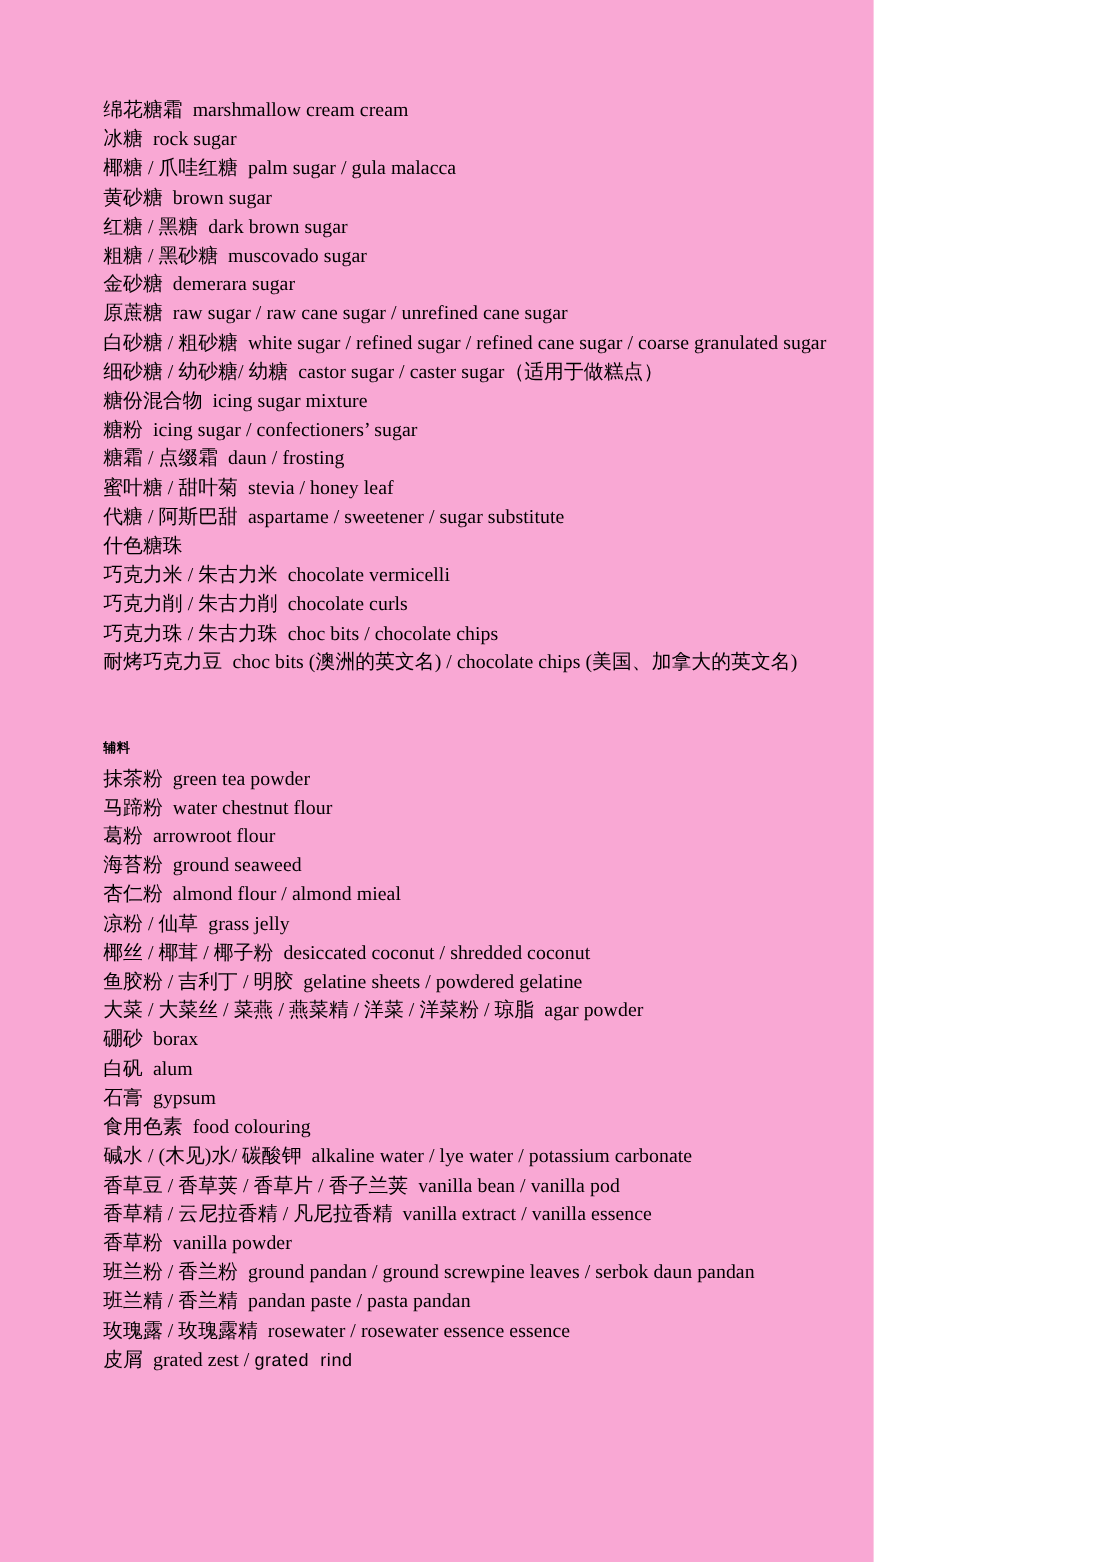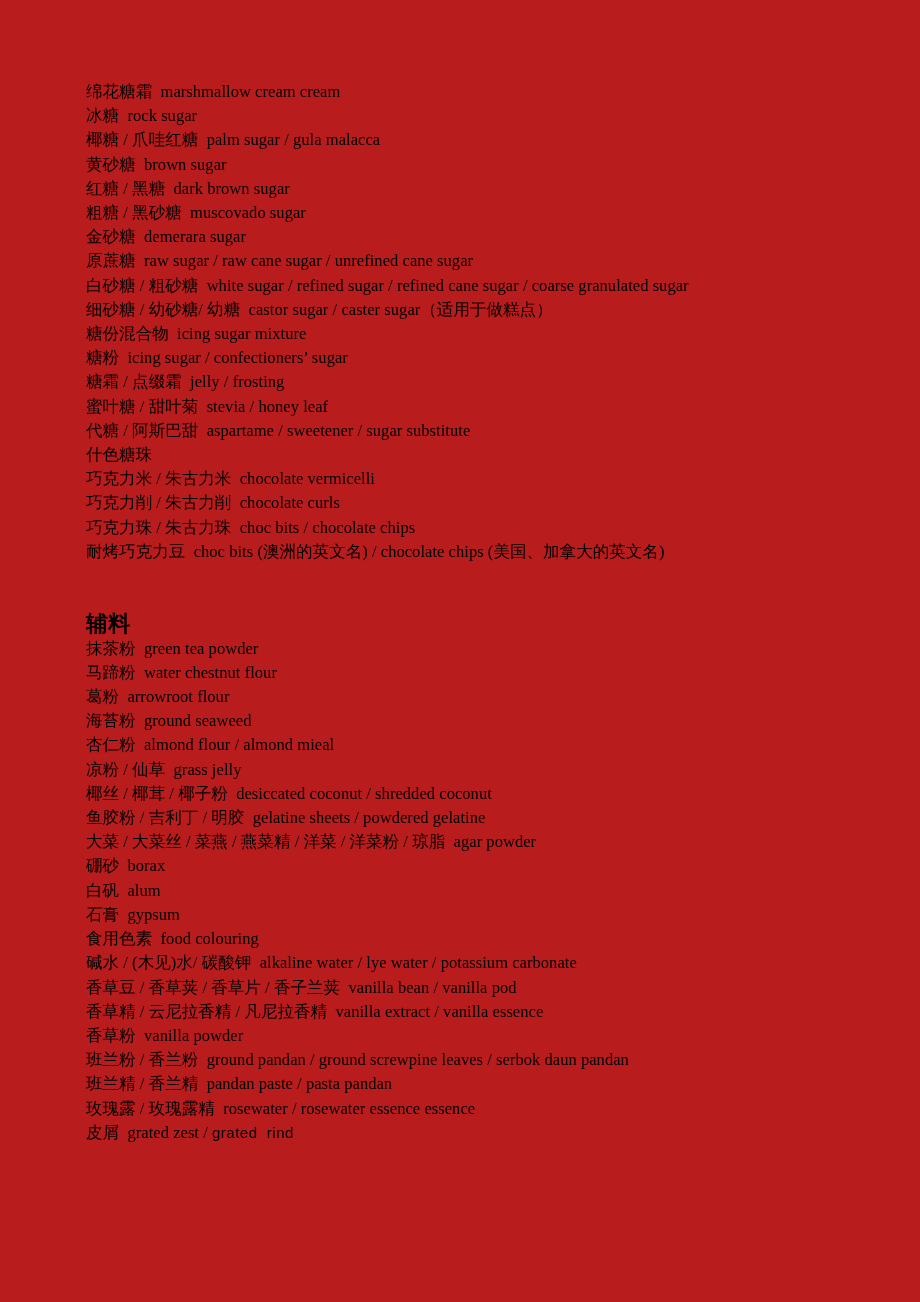--- a/index.html
+++ b/index.html
@@ -10,31 +10,31 @@
   }
   body {
     width: 920px;
     height: 1302px;
     overflow: hidden;
     font-family: "Liberation Serif", "DejaVu Serif", serif;
     color: #000000;
   }
   .page {
     position: relative;
-    width: 920px;
+    width: 728px;
     height: 1302px;
-    background: #b91c1c;
+    background: #f9a8d4;
     box-sizing: border-box;
     padding: 80px 0 0 86px;
   }
   .glossary-section {
     margin: 0;
   }
   .section-heading {
-    font-size: 22px;
+    font-size: 11px;
     font-weight: bold;
     line-height: 24.2px;
     letter-spacing: 0.2px;
     white-space: pre;
     margin: 0;
     font-family: Liberation Serif, serif;
   }
   .entry-line {
     font-size: 16.5px;
     line-height: 24.2px;
@@ -62,21 +62,21 @@
         <div class="entry-line"><span>椰糖 / 爪哇红糖  palm sugar / gula malacca</span></div>
         <div class="entry-line"><span>黄砂糖  brown sugar</span></div>
         <div class="entry-line"><span>红糖 / 黑糖  dark brown sugar</span></div>
         <div class="entry-line"><span>粗糖 / 黑砂糖  muscovado sugar</span></div>
         <div class="entry-line"><span>金砂糖  demerara sugar</span></div>
         <div class="entry-line"><span>原蔗糖  raw sugar / raw cane sugar / unrefined cane sugar</span></div>
         <div class="entry-line"><span>白砂糖 / 粗砂糖  white sugar / refined sugar / refined cane sugar / coarse granulated sugar</span></div>
         <div class="entry-line"><span>细砂糖 / 幼砂糖/ 幼糖  castor sugar / caster sugar（适用于做糕点）</span></div>
         <div class="entry-line"><span>糖份混合物  icing sugar mixture</span></div>
         <div class="entry-line"><span>糖粉  icing sugar / confectioners’ sugar</span></div>
-        <div class="entry-line"><span>糖霜 / 点缀霜  jelly / frosting</span></div>
+        <div class="entry-line"><span>糖霜 / 点缀霜  daun / frosting</span></div>
         <div class="entry-line"><span>蜜叶糖 / 甜叶菊  stevia / honey leaf</span></div>
         <div class="entry-line"><span>代糖 / 阿斯巴甜  aspartame / sweetener / sugar substitute</span></div>
         <div class="entry-line"><span>什色糖珠</span></div>
         <div class="entry-line"><span>巧克力米 / 朱古力米  chocolate vermicelli</span></div>
         <div class="entry-line"><span>巧克力削 / 朱古力削  chocolate curls</span></div>
         <div class="entry-line"><span>巧克力珠 / 朱古力珠  choc bits / chocolate chips</span></div>
         <div class="entry-line"><span>耐烤巧克力豆  choc bits (澳洲的英文名) / chocolate chips (美国、加拿大的英文名)</span></div>
       </div>
       <div class="section-gap"></div>
       <div class="glossary-section">

